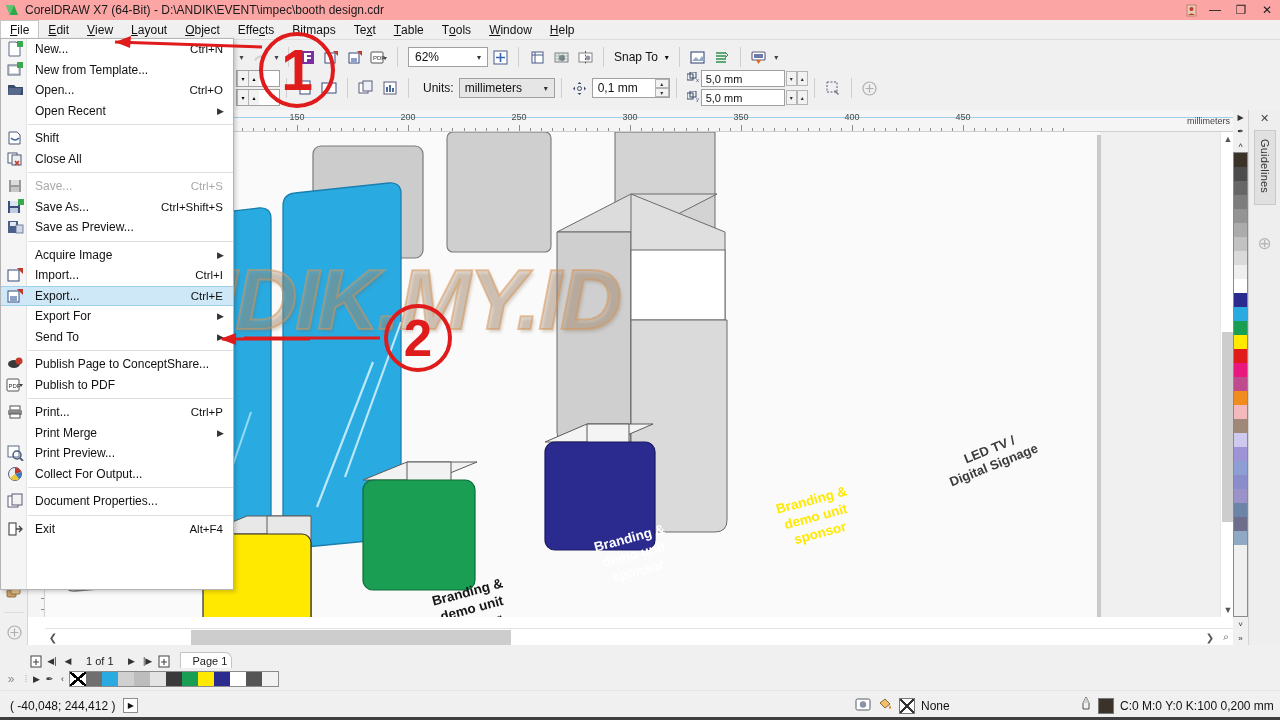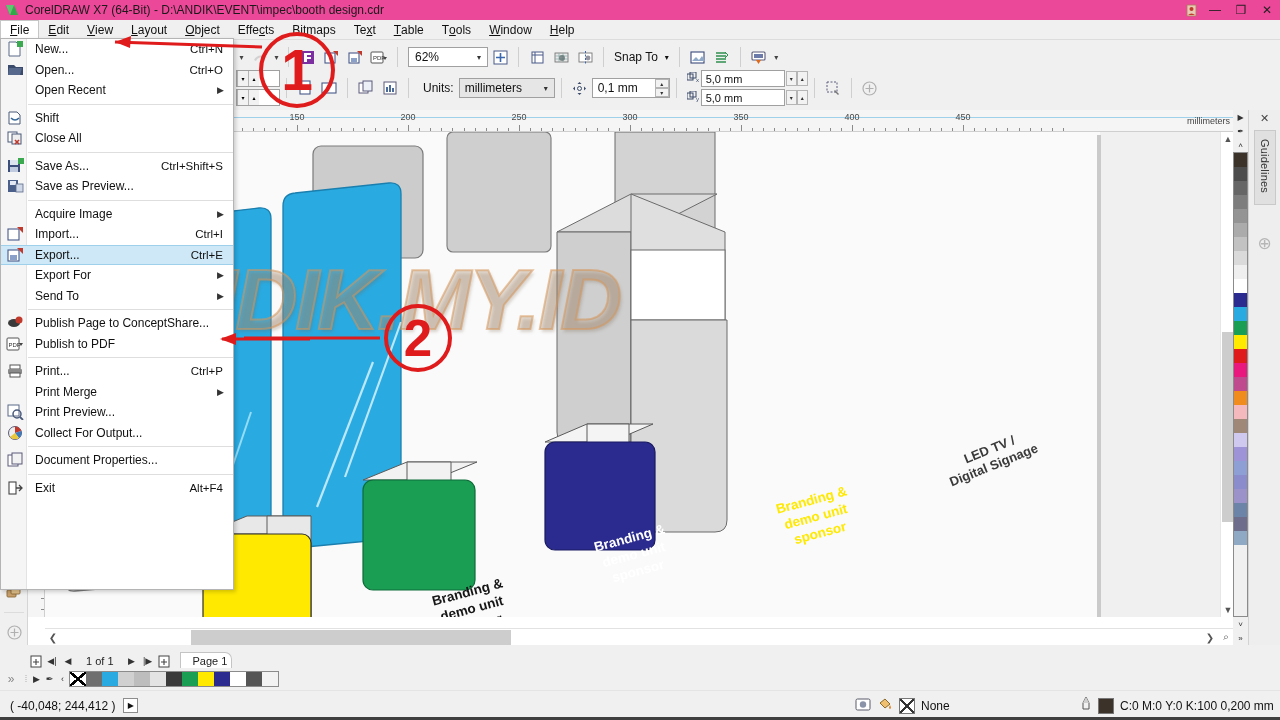--- a/index.html
+++ b/index.html
@@ -8,21 +8,21 @@
     font-family: "Liberation Sans", sans-serif;
     font-size: 12px;
     background: #f0f0f0;
     overflow: hidden;
   }
   #app { position: relative; width: 1280px; height: 720px; }
 
   
   .titlebar {
     position: absolute; top: 0; left: 0; width: 1280px; height: 20px;
-    background: #ec4899;
+    background: #fca5a5;
     display: flex; align-items: center;
   }
   .app-logo {
     width: 14px; height: 14px; margin-left: 5px; margin-right: 6px;
     position: relative;
   }
   .app-logo svg { display: block; }
   .title-text { font-size: 12px; color: #1a1a1a; white-space: nowrap; }
   .win-controls {
     position: absolute; right: 0; top: 0; height: 20px;
@@ -915,20 +915,30 @@
               <path d="M2 1h7l4 4v10H2z" fill="#fff" stroke="#5a6a8a" stroke-width="1"></path>
               <rect x="10" y="0" width="6" height="6" fill="#3aa94f"></rect>
             </svg>
           </span>
           <span>New...</span>
           <span class="acc">Ctrl+N</span>
         </div>
         <div class="fm-item">
           <span class="ic">
             <svg width="17" height="16" viewBox="0 0 17 16">
+              <rect x="1" y="3" width="12" height="10" fill="#d8d8d8" stroke="#5a6a8a" stroke-width="1"></rect>
+              <rect x="3" y="5" width="8" height="6" fill="#fff"></rect>
+              <rect x="10" y="0" width="6" height="6" fill="#3aa94f"></rect>
+            </svg>
+          </span>
+          <span>New from Template...</span>
+        </div>
+        <div class="fm-item">
+          <span class="ic">
+            <svg width="17" height="16" viewBox="0 0 17 16">
               <path d="M1 3h6l2 2h7v8H1z" fill="#3a4a6a"></path>
               <path d="M2 6h13l-2 7H1z" fill="#56688c"></path>
             </svg>
           </span>
           <span>Open...</span>
           <span class="acc">Ctrl+O</span>
         </div>
         <div class="fm-item">
           <span>Open Recent</span>
           <span class="sub">▶</span>
@@ -947,20 +957,31 @@
           <span class="ic">
             <svg width="17" height="16" viewBox="0 0 17 16">
               <rect x="1" y="2" width="9" height="10" fill="#fff" stroke="#4a5a7a" stroke-width="1"></rect>
               <rect x="5" y="4" width="9" height="10" fill="#eee" stroke="#4a5a7a" stroke-width="1"></rect>
               <path d="M8 10l4 4M12 10l-4 4" stroke="#c0392b" stroke-width="1.6"></path>
             </svg>
           </span>
           <span>Close All</span>
         </div>
         <div class="fm-sep"></div>
+        <div class="fm-item dim">
+          <span class="ic">
+            <svg width="17" height="16" viewBox="0 0 17 16">
+              <rect x="2" y="2" width="12" height="12" fill="#9a9a9a"></rect>
+              <rect x="4" y="2" width="8" height="5" fill="#dcdcdc"></rect>
+              <rect x="4" y="9" width="8" height="5" fill="#c6c6c6"></rect>
+            </svg>
+          </span>
+          <span>Save...</span>
+          <span class="acc">Ctrl+S</span>
+        </div>
         <div class="fm-item">
           <span class="ic">
             <svg width="17" height="16" viewBox="0 0 17 16">
               <rect x="1" y="2" width="12" height="12" fill="#3b4f7a"></rect>
               <rect x="3" y="2" width="8" height="5" fill="#dce4f0"></rect>
               <rect x="3" y="9" width="8" height="5" fill="#c0cbe0"></rect>
               <rect x="11" y="0" width="6" height="6" fill="#3aa94f"></rect>
             </svg>
           </span>
           <span>Save As...</span>

